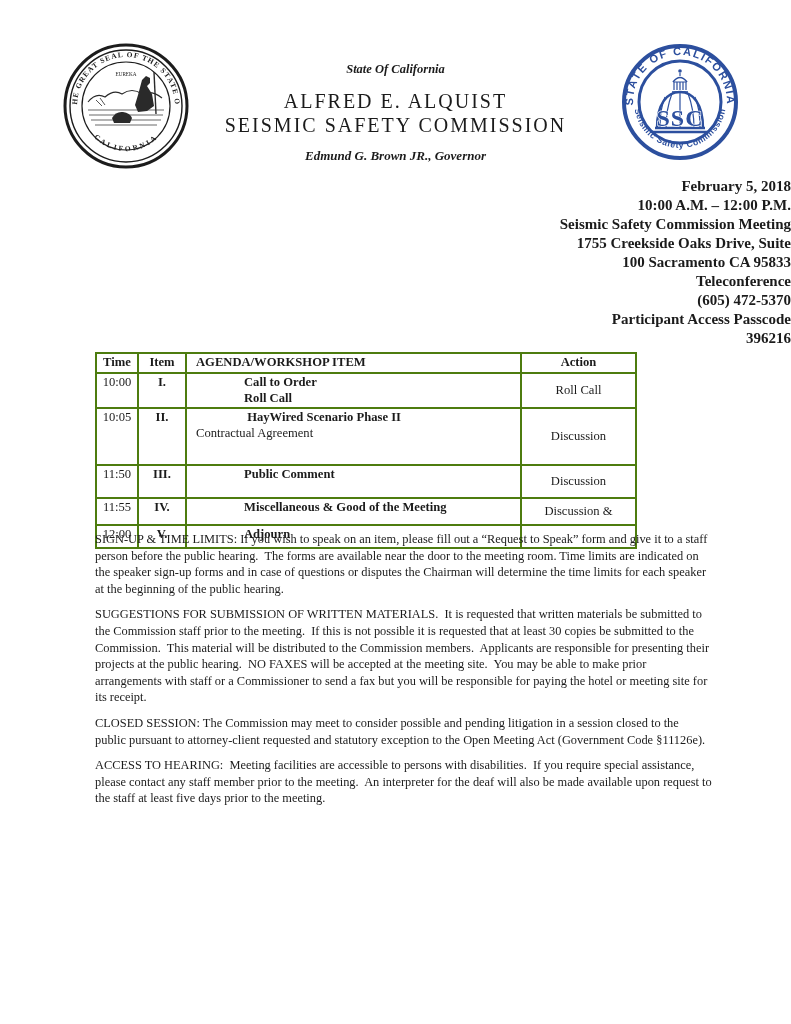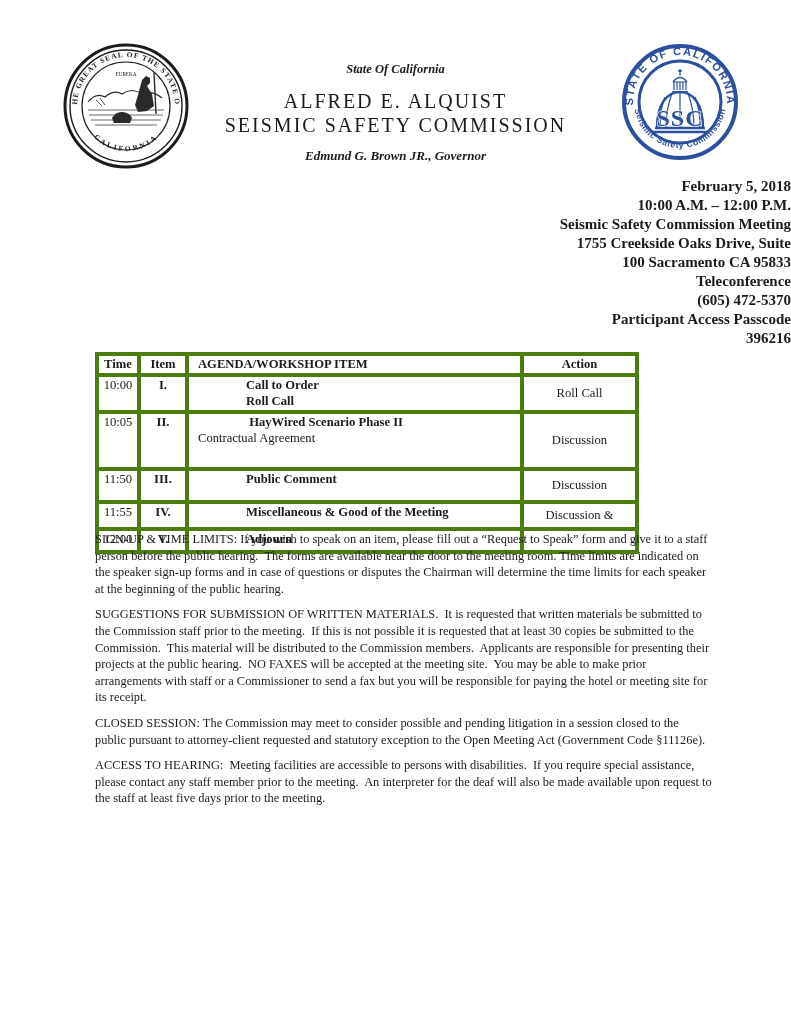--- a/index.html
+++ b/index.html
@@ -24,21 +24,21 @@
     position:absolute;left:0;top:177px;width:100%;
     text-align:right;font-weight:bold;font-size:15px;line-height:19px;
   }
   
   .agenda-table{
     position:absolute;left:95px;top:352px;
     border-collapse:collapse;table-layout:fixed;width:540px;
     font-size:12.6px;
   }
   .agenda-table td,.agenda-table th{
-    border:4px solid #4d7c0f;
+    border:2px solid #4d7c0f;
     padding:1px 0;
     vertical-align:top;
     overflow:hidden;
   }
   .agenda-table th{font-weight:bold;text-align:center;}
   .agenda-table th.h-agenda{text-align:left;padding-left:9px;margin-top:9px;}
   td.c-time{text-align:center;font-weight:normal;}
   td.c-item{text-align:center;font-weight:bold;}
   td.c-agenda{text-align:left;padding-left:9px;}
   td.c-action{text-align:center;vertical-align:middle;}

